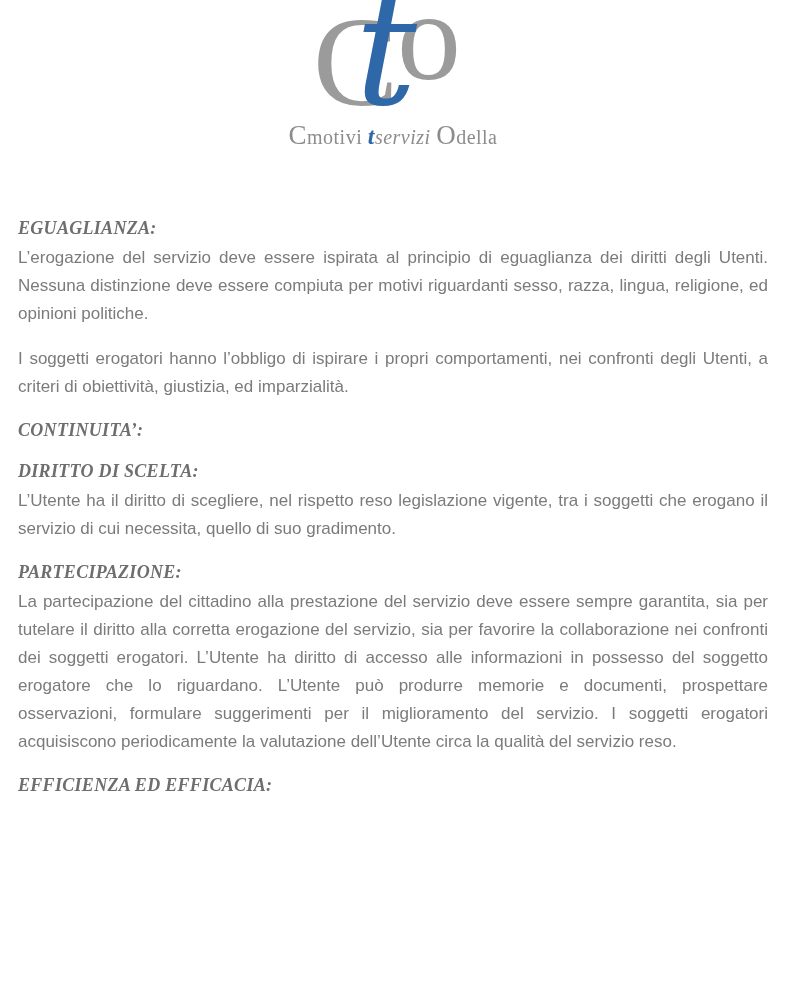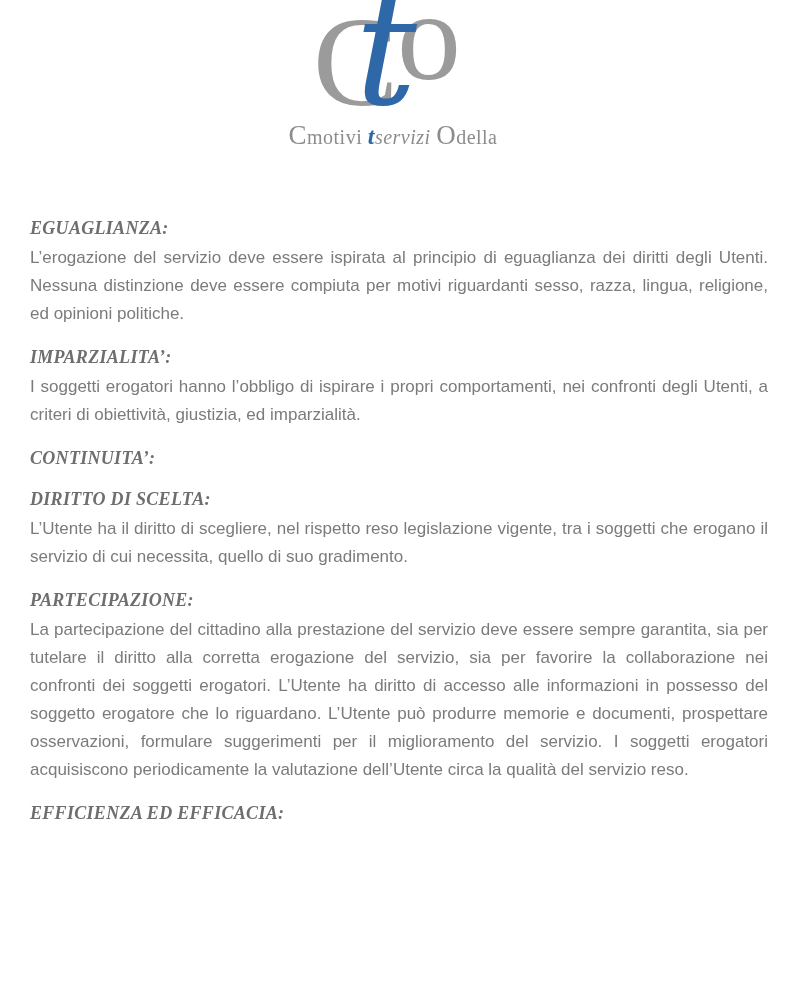--- a/index.html
+++ b/index.html
@@ -62,21 +62,21 @@
   .wm-t {
     color: #2e68a8;
     font-style: italic;
     font-weight: bold;
     font-size: 24px;
   }
   .wm-italic { font-style: italic; }
 
   
   .content { width: 750px; }
-  .doc-section { margin-bottom: 17px; margin-left: 12px; }
+  .doc-section { margin-bottom: 17px; }
   .doc-heading {
     font-family: "Liberation Serif", serif;
     font-style: italic;
     font-weight: bold;
     font-size: 18px;
     line-height: 24px;
     letter-spacing: 0.3px;
     color: #6e6e6e;
     margin-bottom: 4px;
   }
@@ -107,21 +107,20 @@
   </div>
 
   <div class="content">
 
     <div class="doc-section">
       <div class="doc-heading">EGUAGLIANZA:</div>
       <p class="doc-body">L’erogazione del servizio deve essere ispirata al principio di eguaglianza dei diritti degli Utenti. Nessuna distinzione deve essere compiuta per motivi riguardanti sesso, razza, lingua, religione, ed opinioni politiche.</p>
     </div>
 
     <div class="doc-section">
-      <div class="doc-heading">IMPARZIALITA’:</div>
       <p class="doc-body">I soggetti erogatori hanno l’obbligo di ispirare i propri comportamenti, nei confronti degli Utenti, a criteri di obiettività, giustizia, ed imparzialità.</p>
     </div>
 
     <div class="doc-section">
       <div class="doc-heading">CONTINUITA’:</div>
     </div>
 
     <div class="doc-section">
       <div class="doc-heading">DIRITTO DI SCELTA:</div>
       <p class="doc-body">L’Utente ha il diritto di scegliere, nel rispetto reso legislazione vigente, tra i soggetti che erogano il servizio di cui necessita, quello di suo gradimento.</p>

